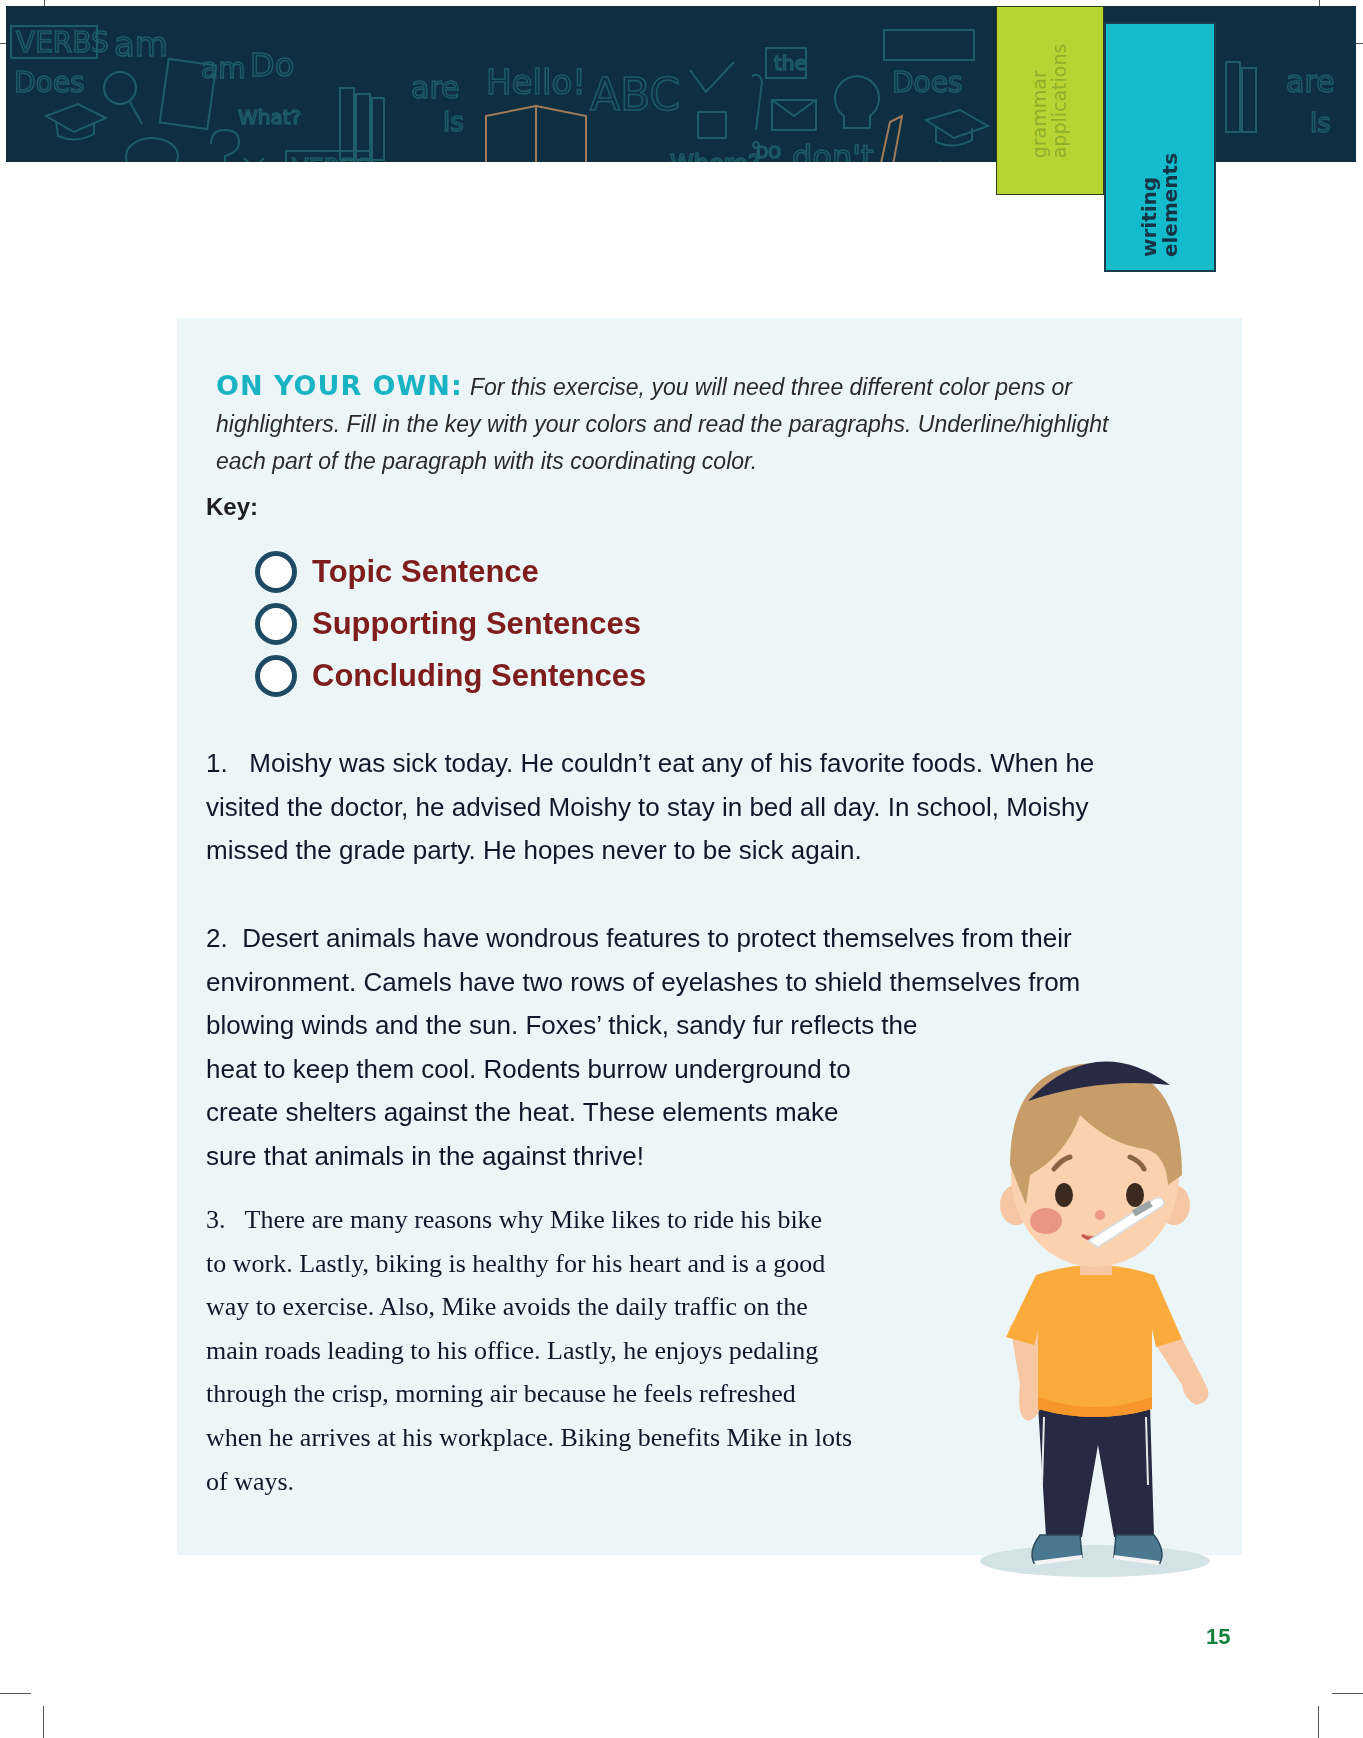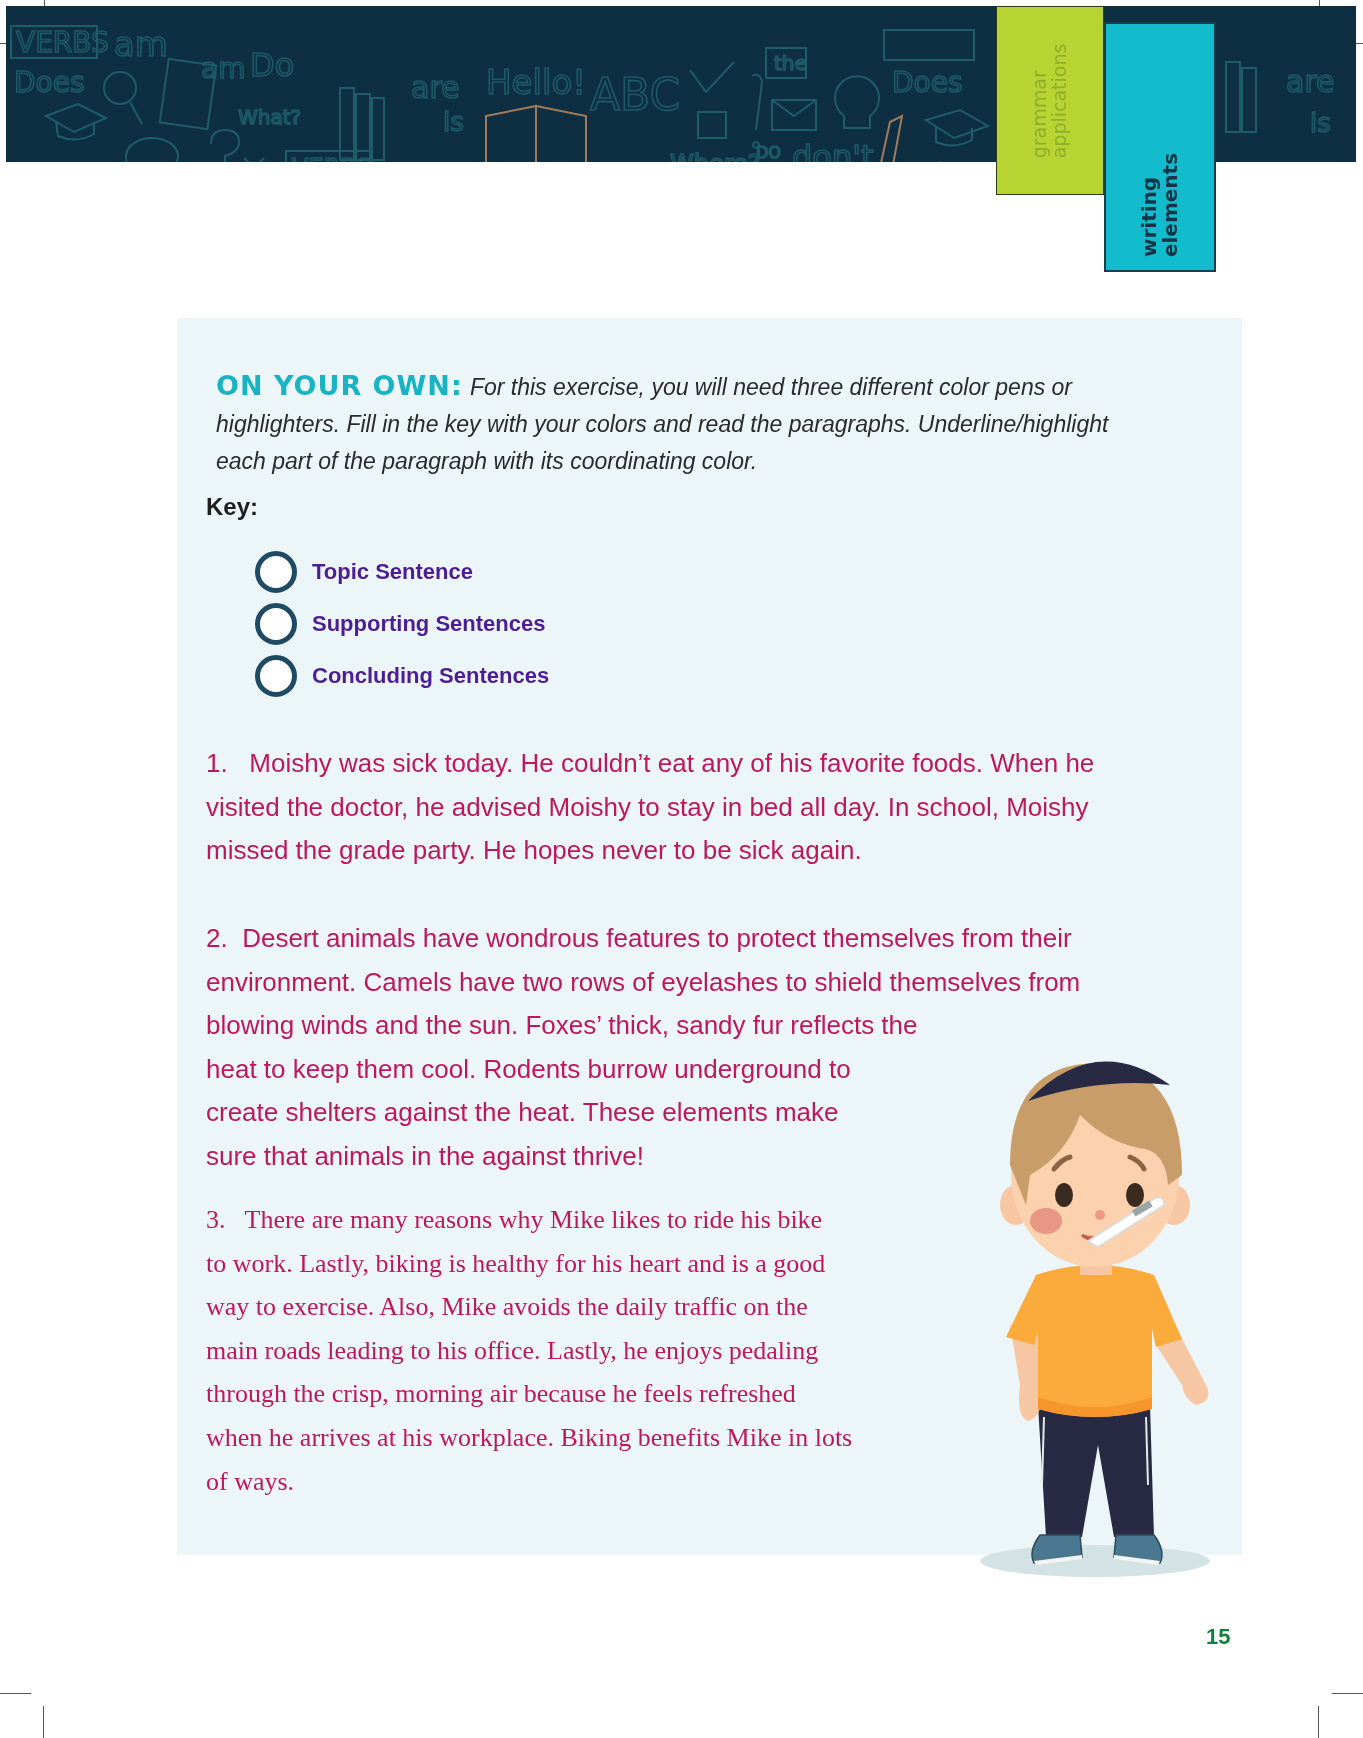--- a/index.html
+++ b/index.html
@@ -34,23 +34,23 @@
     position:absolute; left:29px; top:49px; width:990px; font-size:22.5px; line-height:37px; color:#2a2a2a;margin-left:10px;
   }
   .intro .head {
     font-family:"DejaVu Sans", sans-serif; font-weight:bold; color:#19b3c4; font-size:27px; letter-spacing:1px; font-style:normal;
   }
   .intro .body { font-style:italic; font-family:"Liberation Sans", sans-serif; font-size:23px; }
   .key-label { position:absolute; left:29px; top:175px; font-size:24px; font-weight:bold; color:#1f1f1f; font-family:"Liberation Sans", sans-serif; }
   .key-list { position:absolute; left:78px; top:228px; }
   .key-item { display:flex; align-items:center; height:52px; }
   .key-circle { width:34px; height:34px; border:5px solid #1e4b63; border-radius:50%; background:#fff; box-sizing:border-box; margin-right:15px; width:42px; height:42px; }
-  .key-text { font-size:22px; font-weight:bold; color:#4c1d95; font-family:"Liberation Sans", sans-serif; }
-
-  .para { position:absolute; left:29px; font-size:26px; line-height:43.6px; color:#be185d; font-family:"Liberation Sans", sans-serif; }
+  .key-text { font-size:31px; font-weight:bold; color:#7f1d1d; font-family:"Liberation Sans", sans-serif; }
+
+  .para { position:absolute; left:29px; font-size:26px; line-height:43.6px; color:#0f172a; font-family:"Liberation Sans", sans-serif; }
   .para .num { display:inline-block; }
   .p1 { top:424px; width:1000px; }
   .p2 { top:599px; width:1000px; }
   .p3 { top:880px; width:800px;font-family:Liberation Serif, serif; }
   .line { display:block; white-space:nowrap; }
 
   .kid { position:absolute; left:970px; top:1045px; width:250px; height:540px; }
   .page-number { position:absolute; left:1206px; top:1624px; font-size:22px; font-weight:bold; color:#15803d; font-family:"Liberation Sans", sans-serif; }
 </style>
 </head>

